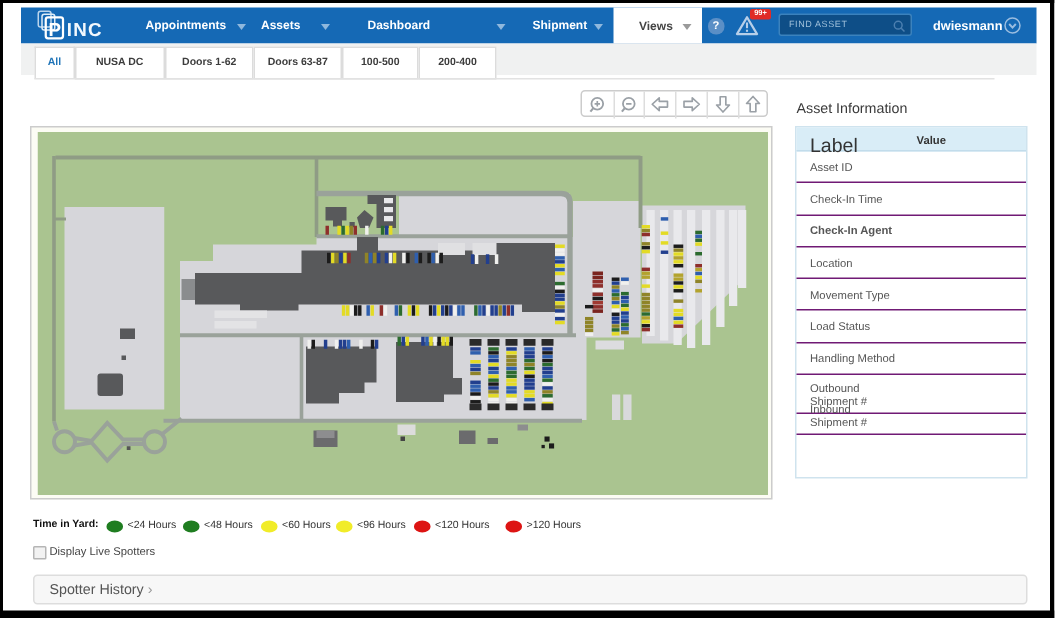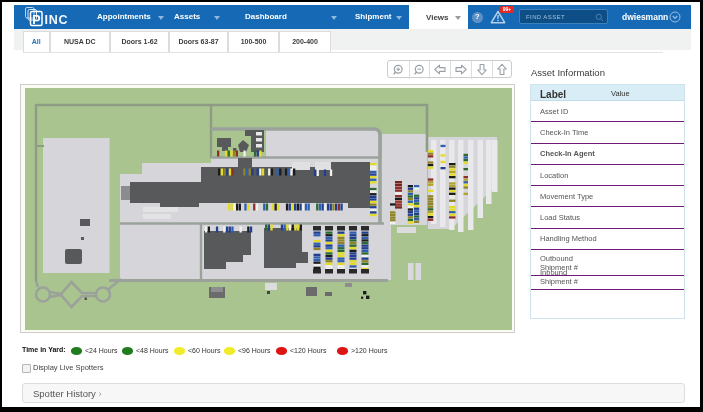--- a/index.html
+++ b/index.html
@@ -646,22 +646,22 @@
 
 <div style="position:absolute;left:22px;top:383px;width:663px;height:20px;background:#f7f7f7;border:1px solid #ddd;border-radius:3px;box-sizing:border-box;"></div>
 
 <div style="position:absolute;left:33px;top:388px;font-size:9.5px;color:#555;">Spotter History <span style="color:#999;">›</span></div>
 
 <div style="position:absolute;left:531px;top:67px;font-size:9.5px;color:#3a3a3a;">Asset Information</div>
 
 <div style="position:absolute;left:530px;top:83.5px;width:155px;height:235.5px;border:1px solid #cfe3ee;background:#fff;box-sizing:border-box;">
 
   <div style="position:absolute;left:0;top:0;width:100%;height:16.5px;background:#d9edf7;border-bottom:1px solid #c2dceb;box-sizing:border-box;">
-    <span style="position:absolute;left:9px;top:4px;font-size:10px;font-weight:bold;color:#333;">Label</span>
-    <span style="position:absolute;left:80px;top:4px;font-size:7.5px;font-weight:normal;color:#333;">Value</span>
+    <span style="position:absolute;left:9px;top:4px;font-size:13px;font-weight:normal;color:#333;">Label</span>
+    <span style="position:absolute;left:80px;top:4px;font-size:7.5px;font-weight:bold;color:#333;">Value</span>
   </div>
 <div class="arow" style="top:16.5px;height:21.3px;">
       <span>Asset ID</span>
     </div>
     <div class="arow" style="top:37.8px;height:21.3px;">
       <span>Check-In Time</span>
     </div>
     <div class="arow" style="top:59.1px;height:21.3px;font-weight:bold;">
       <span>Check-In Agent</span>
     </div>

